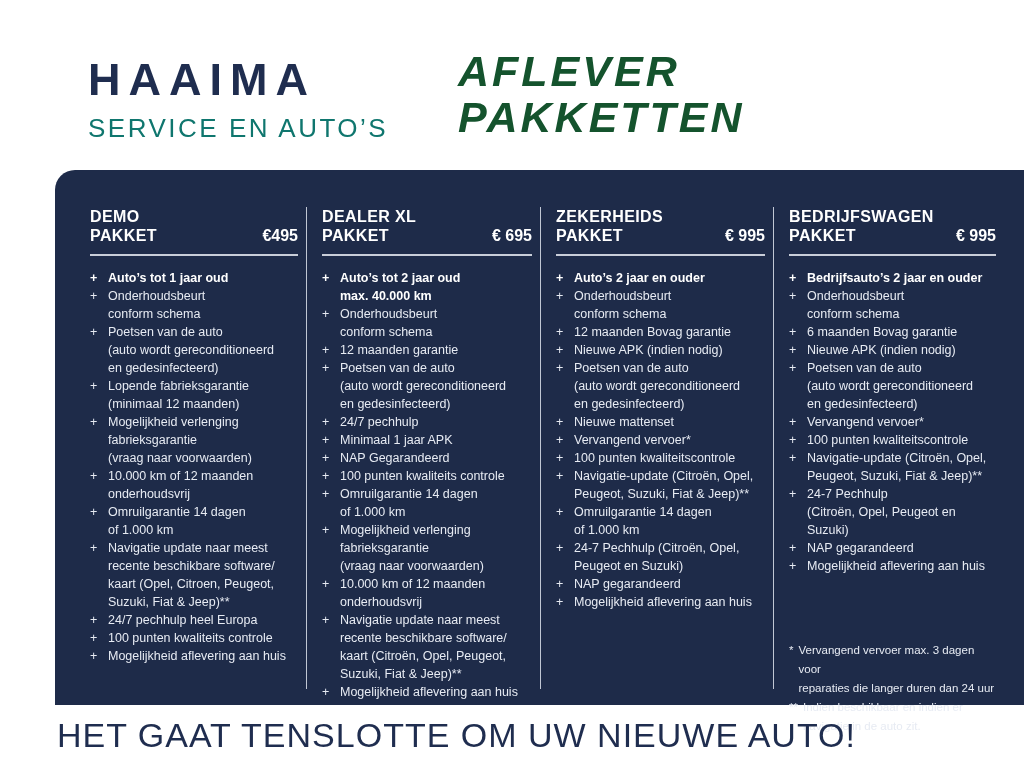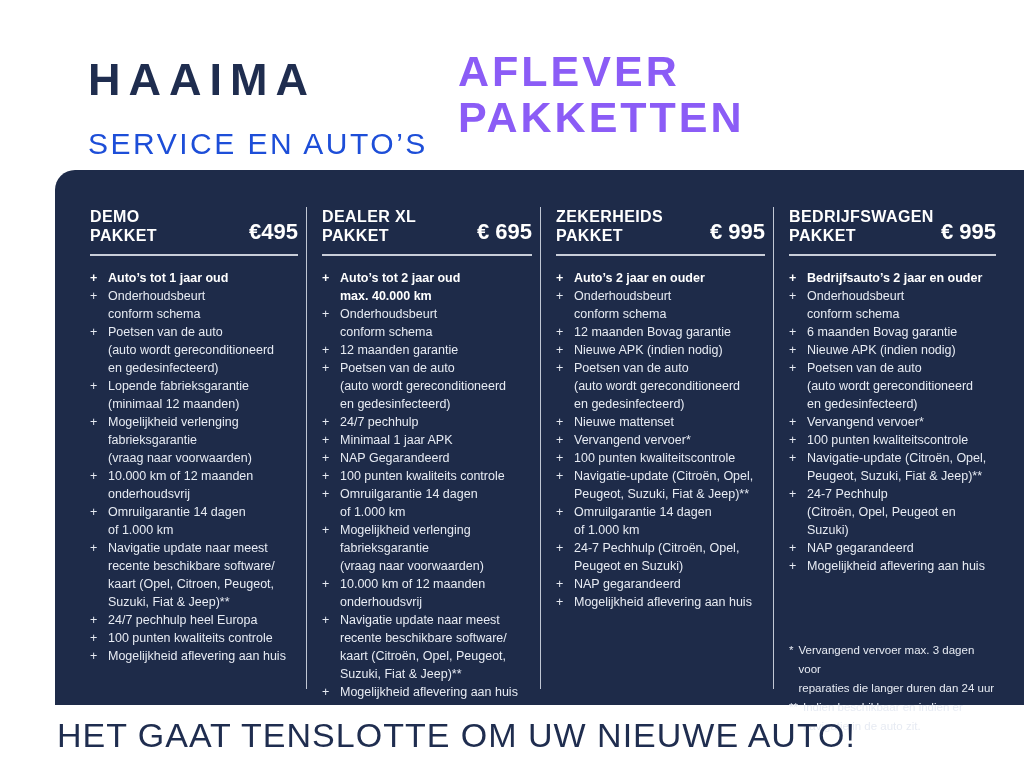--- a/index.html
+++ b/index.html
@@ -4,37 +4,37 @@
 <style>
   html,body{margin:0;padding:0;}
   body{
     width:1024px;height:768px;overflow:hidden;background:#ffffff;
     font-family:"Liberation Sans", sans-serif;position:relative;
     -webkit-font-smoothing:antialiased;
   }
   
   .logo{position:absolute;left:88px;top:50px;color:#1f2d4f;}
   .logo-main{font-size:45px;font-weight:800;letter-spacing:8px;line-height:60px;}
-  .logo-sub{font-size:30px;font-weight:400;letter-spacing:2.5px;color:#1d4ed8;margin-top:17px;}
-  .page-title{position:absolute;left:458px;top:48px;margin:0;color:#8b5cf6;
-    font-size:43px;font-weight:800;letter-spacing:3px;line-height:46px;}
+  .logo-sub{font-size:26px;font-weight:400;letter-spacing:2.5px;color:#0f766e;margin-top:3px;}
+  .page-title{position:absolute;left:458px;top:48px;margin:0;color:#14532d;
+    font-size:43px;font-weight:800;letter-spacing:3px;line-height:46px;font-style:italic;}
   
   .panel{
     position:absolute;left:55px;top:170px;width:969px;height:535px;
     background:#1e2b49;border-top-left-radius:20px;
     box-sizing:border-box;display:flex;
     padding:26px 0 16px 35px;color:#e7ebf3;
   }
   .col{box-sizing:border-box;padding:0 8px 0 15px;border-right:1px solid rgba(222,227,236,.85);margin-top:11px;}
   .col:first-child{padding-left:0;}
   .col:last-child{border-right:none;padding-right:28px;}
   .col-0{width:217px;} .col-1{width:234px;} .col-2{width:233px;} .col-3{flex:1;}
   .pkg-head{display:flex;justify-content:space-between;align-items:flex-end;}
   .pkg-name{font-size:16px;font-weight:700;line-height:19px;letter-spacing:.4px;color:#ffffff;}
-  .pkg-price{font-size:22px;font-weight:700;color:#ffffff;white-space:nowrap;}
+  .pkg-price{font-size:16px;font-weight:700;color:#ffffff;white-space:nowrap;}
   .head-rule{border-bottom:2px solid #c9ced9;margin-top:9px;margin-bottom:13px;}
   ul.items{list-style:none;margin:0;padding:0;font-size:12.5px;line-height:18px;color:#e7ebf3;}
   li.item{position:relative;padding-left:18px;}
   li.item .plus{position:absolute;left:0;top:0;}
   li.item .itxt{white-space:pre-line;}
   li.item.bold{font-weight:700;color:#ffffff;}
   
   .footnotes{margin-top:66px;font-size:11.5px;line-height:19px;color:#e7ebf3;}
   .footnote{display:flex;}
   .footnote .fmark{flex:0 0 auto;margin-right:5px;}

